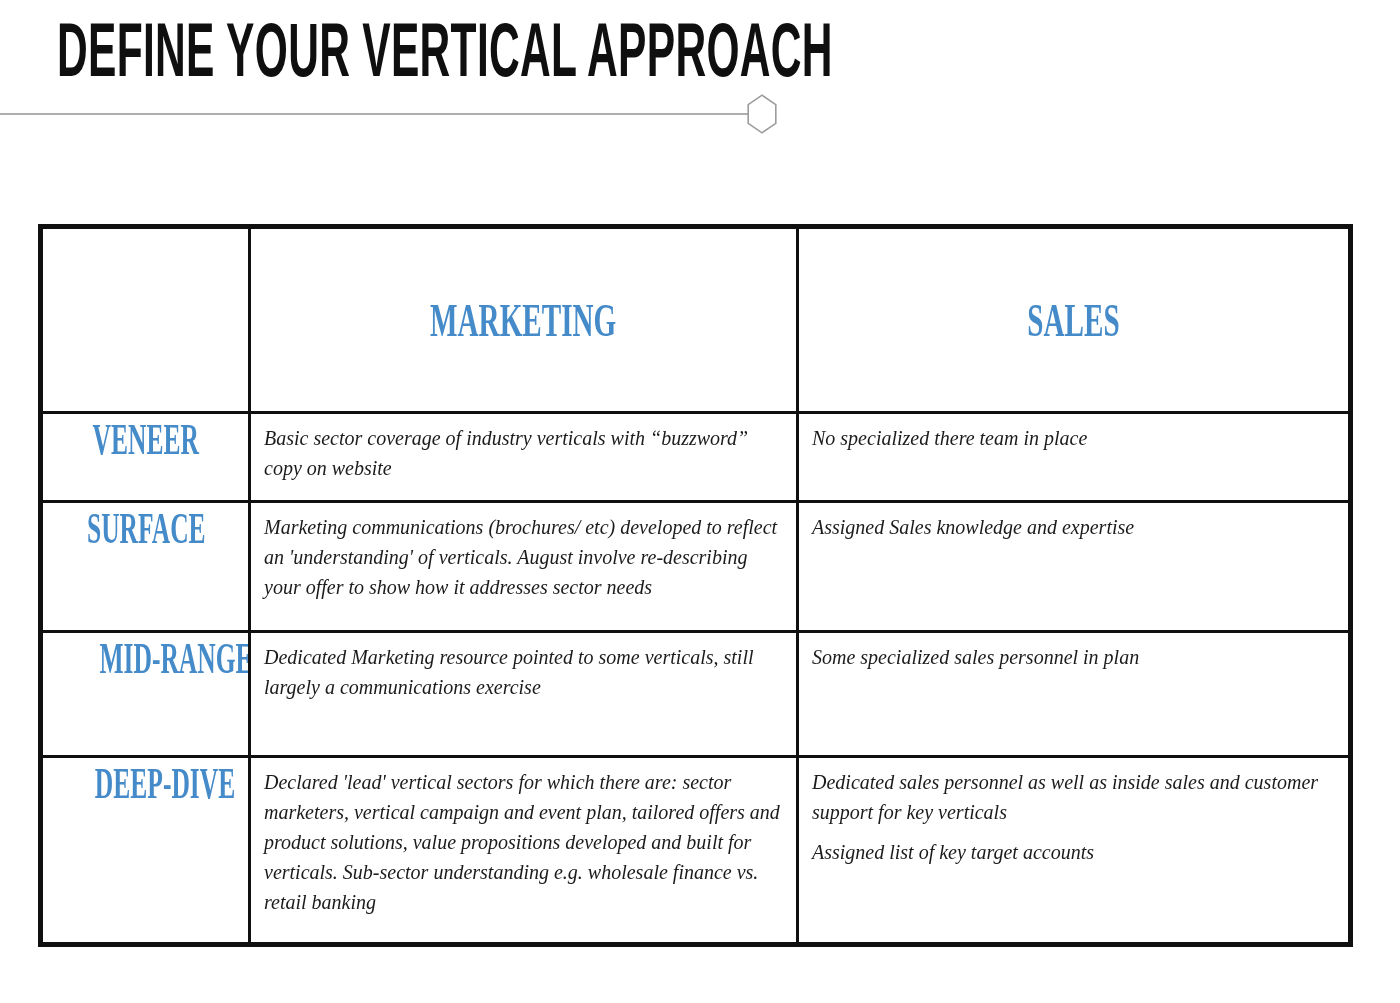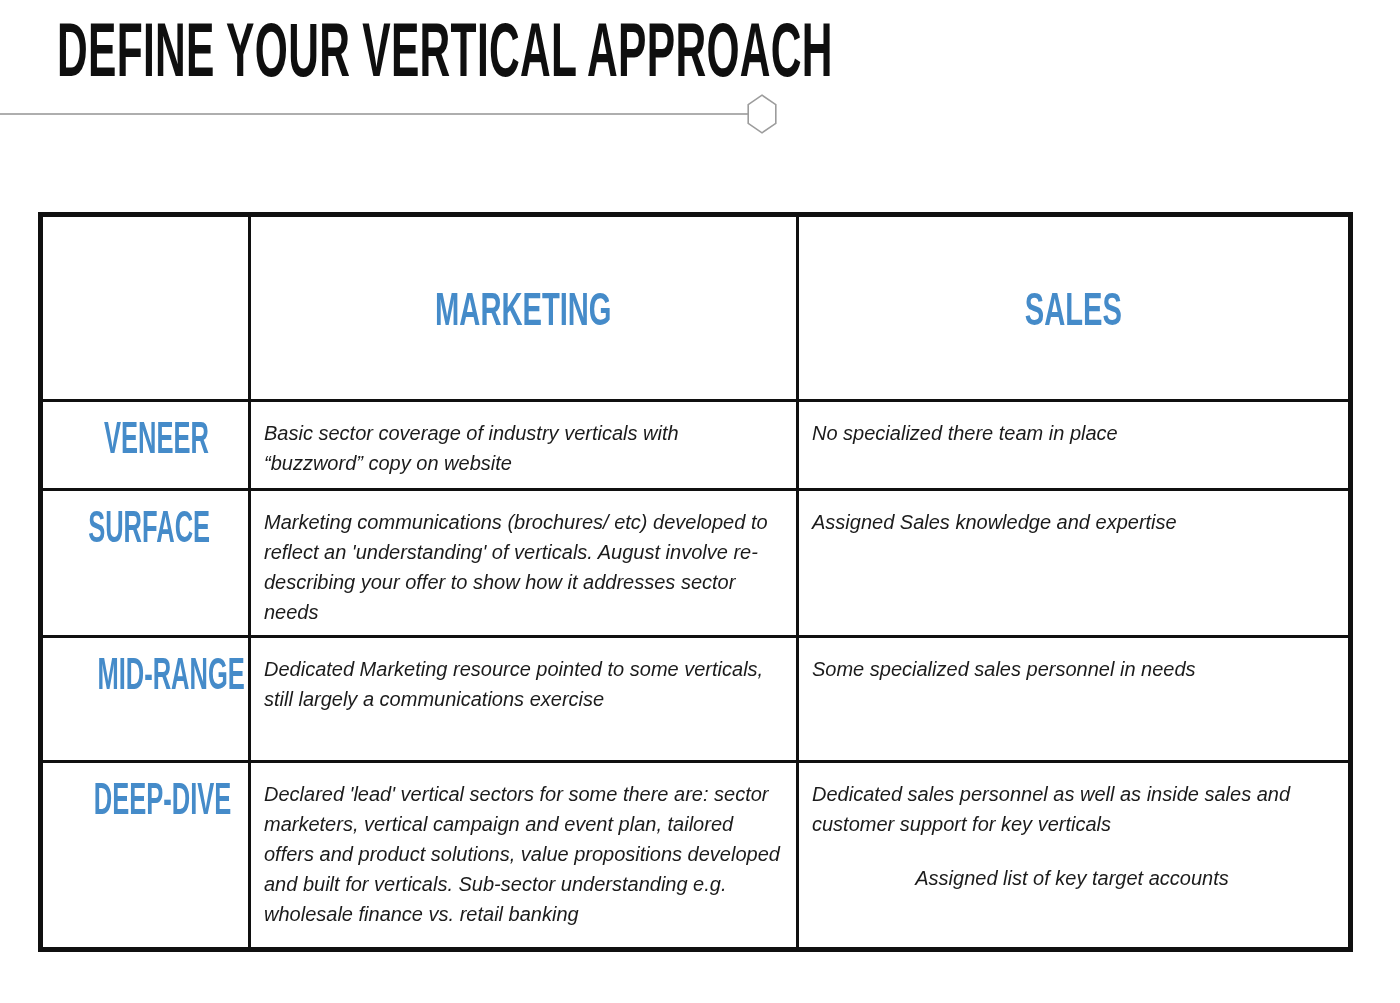--- a/index.html
+++ b/index.html
@@ -53,26 +53,27 @@
     left: 747px;
     top: 94px;
     width: 30px;
     height: 40px;
   }
 
   
   table.matrix {
     position: absolute;
     left: 38px;
-    top: 212px;
+    top: 224px;
     width: 1310px;
     border-collapse: collapse;
     table-layout: fixed;
     border: 5px solid #101010;
     background: #b91c1c;
+    font-family: Liberation Serif, serif;
   }
   table.matrix th, table.matrix td {
     border: 3px solid #101010;
     background: #ffffff;
     overflow: hidden;
   }
   col.c-label { width: 209px; }
   col.c-mkt   { width: 548px; }
   col.c-sales { width: 553px; }
 
@@ -86,41 +87,41 @@
     text-align: center;
     vertical-align: middle;
     color: #458bc9;
     font-size: 47px;
   }
   .cond-head {
     transform: scaleX(0.62);
     transform-origin: 50% 50%;
   }
   th.rowlabel {
-    text-align: right;
+    text-align: center;
     vertical-align: top;
-    padding-top: 11px;
+    padding-top: 0;
     color: #458bc9;
     font-size: 44px;
   }
   .cond-label {
     transform: scaleX(0.58);
     transform-origin: 50% 50%;
   }
 
   td.cell {
     vertical-align: top;
-    padding: 16px 16px 8px 13px;
+    padding: 9px 16px 8px 13px;
     font-style: italic;
     font-size: 20px;
     line-height: 30px;
     color: #1b1b1b;
   }
   td.cell p { margin: 0; }
-  td.cell p + p { margin-top: 24px; text-align: center; }
+  td.cell p + p { margin-top: 10px; }
 </style>
 </head>
 <body>
 
 <div class="slide">
 
   <h1 class="title"><span class="cond cond-title">DEFINE YOUR VERTICAL APPROACH</span></h1>
 
   <div class="rule"></div>
 
@@ -159,27 +160,27 @@
         <td class="cell">
           <p>Assigned Sales knowledge and expertise</p>
         </td>
       </tr>
       <tr class="row-2">
         <th class="rowlabel"><span class="cond cond-label">MID-RANGE</span></th>
         <td class="cell">
           <p>Dedicated Marketing resource pointed to some verticals, still largely a communications exercise</p>
         </td>
         <td class="cell">
-          <p>Some specialized sales personnel in needs</p>
+          <p>Some specialized sales personnel in plan</p>
         </td>
       </tr>
       <tr class="row-3">
         <th class="rowlabel"><span class="cond cond-label">DEEP-DIVE</span></th>
         <td class="cell">
-          <p>Declared 'lead' vertical sectors for some there are: sector marketers, vertical campaign and event plan, tailored offers and product solutions, value propositions developed and built for verticals. Sub-sector understanding e.g. wholesale finance vs. retail banking</p>
+          <p>Declared 'lead' vertical sectors for which there are: sector marketers, vertical campaign and event plan, tailored offers and product solutions, value propositions developed and built for verticals. Sub-sector understanding e.g. wholesale finance vs. retail banking</p>
         </td>
         <td class="cell">
           <p>Dedicated sales personnel as well as inside sales and customer support for key verticals</p>
           <p>Assigned list of key target accounts</p>
         </td>
       </tr>
     </tbody>
   </table>
 
 </div>

